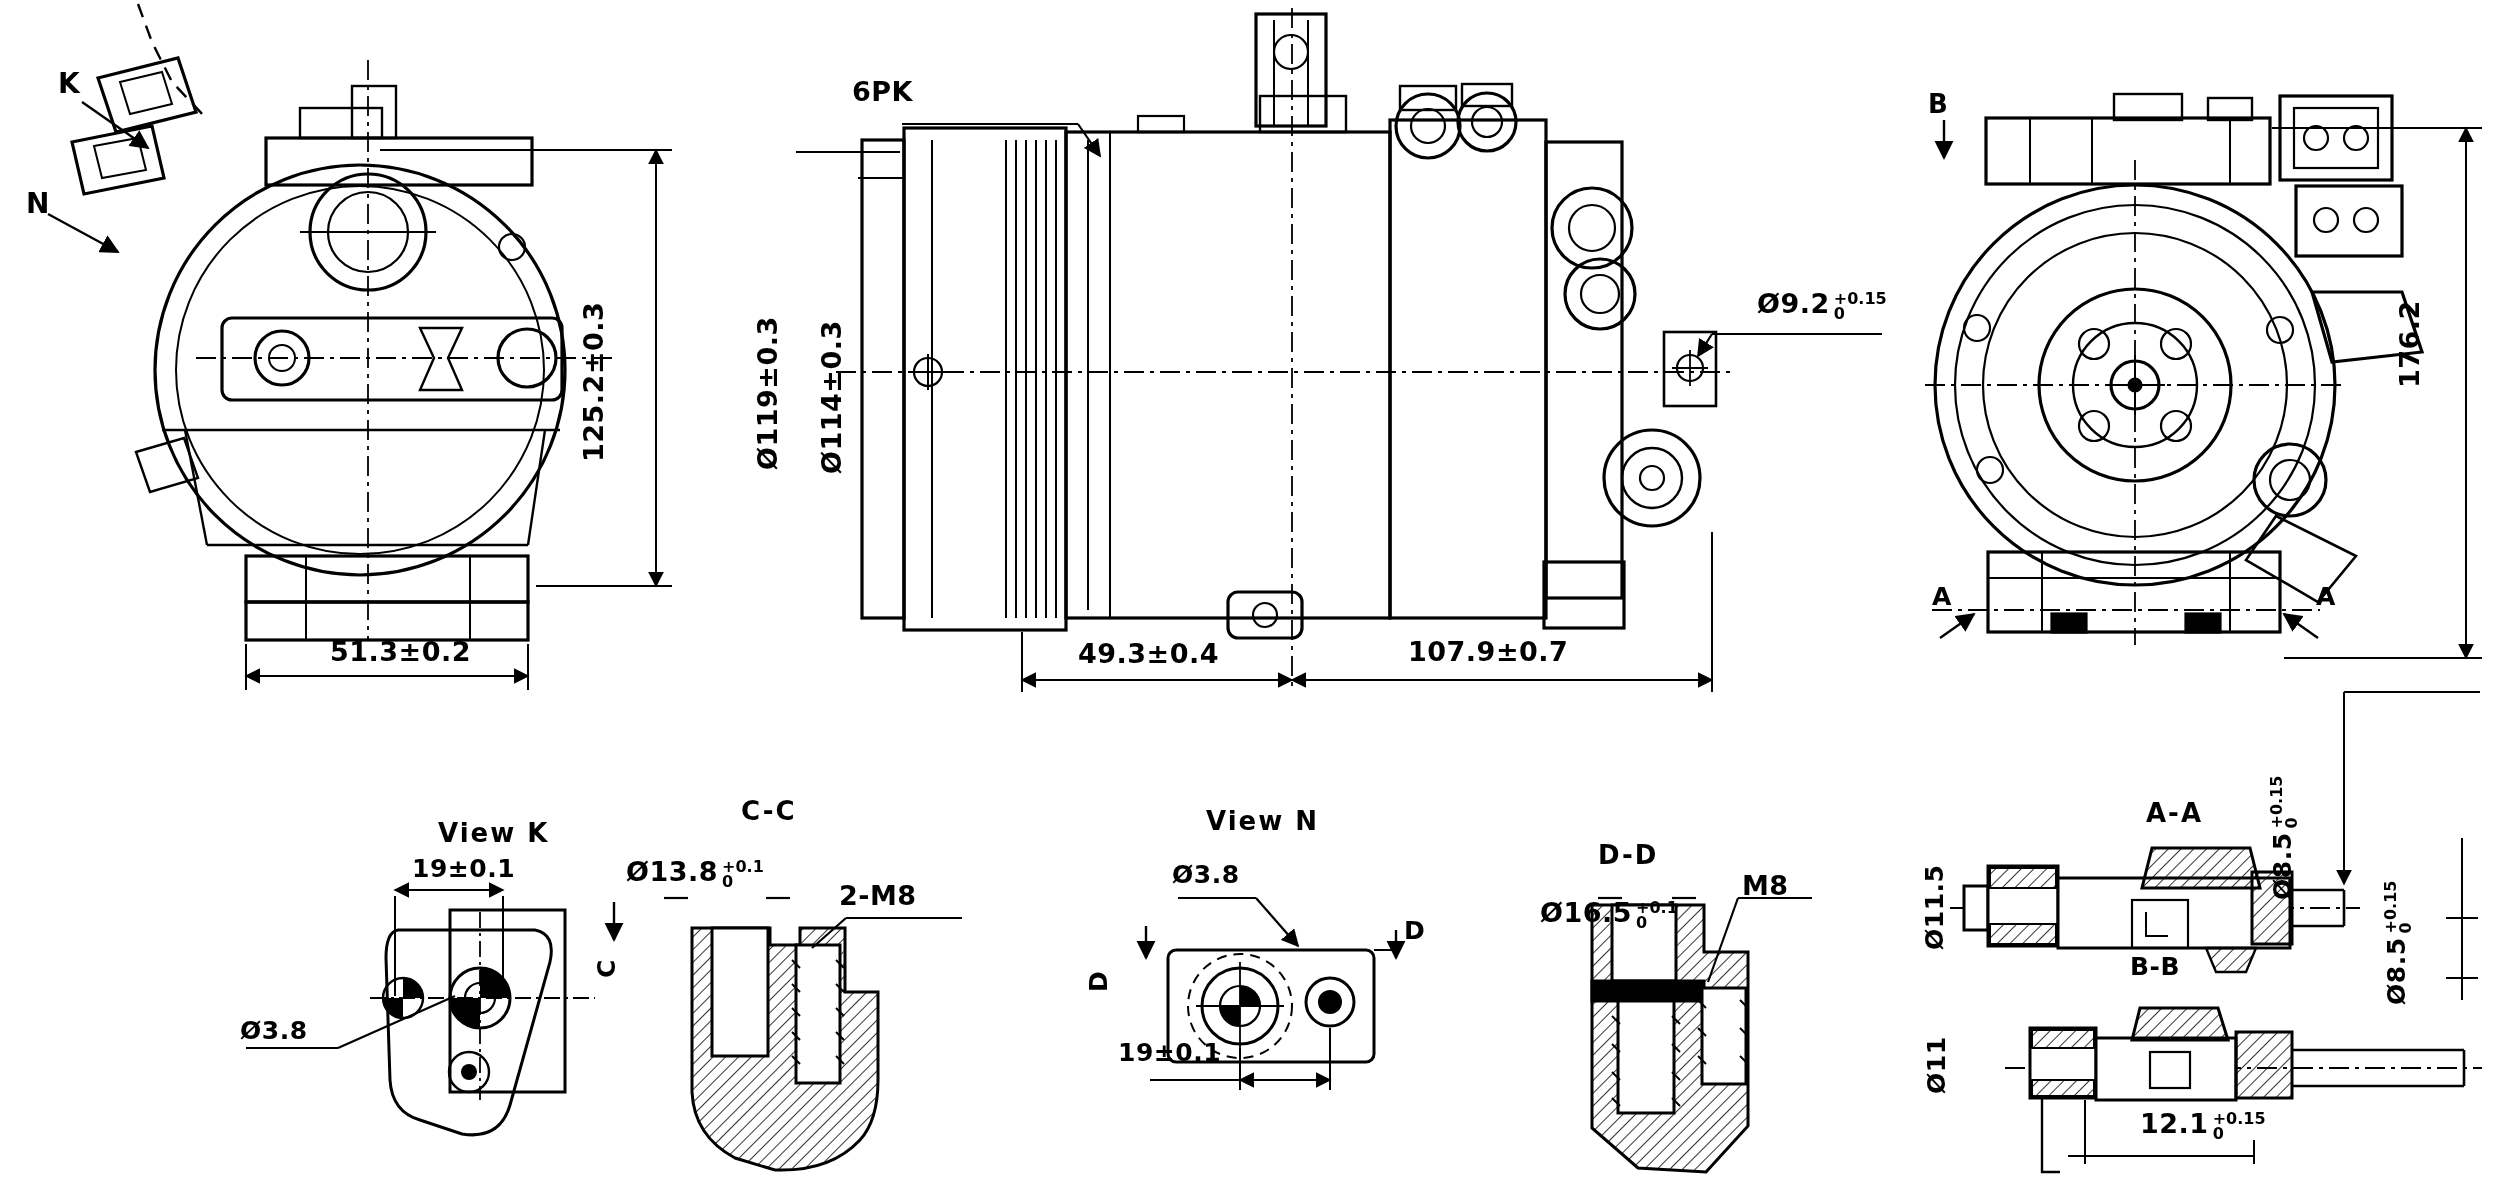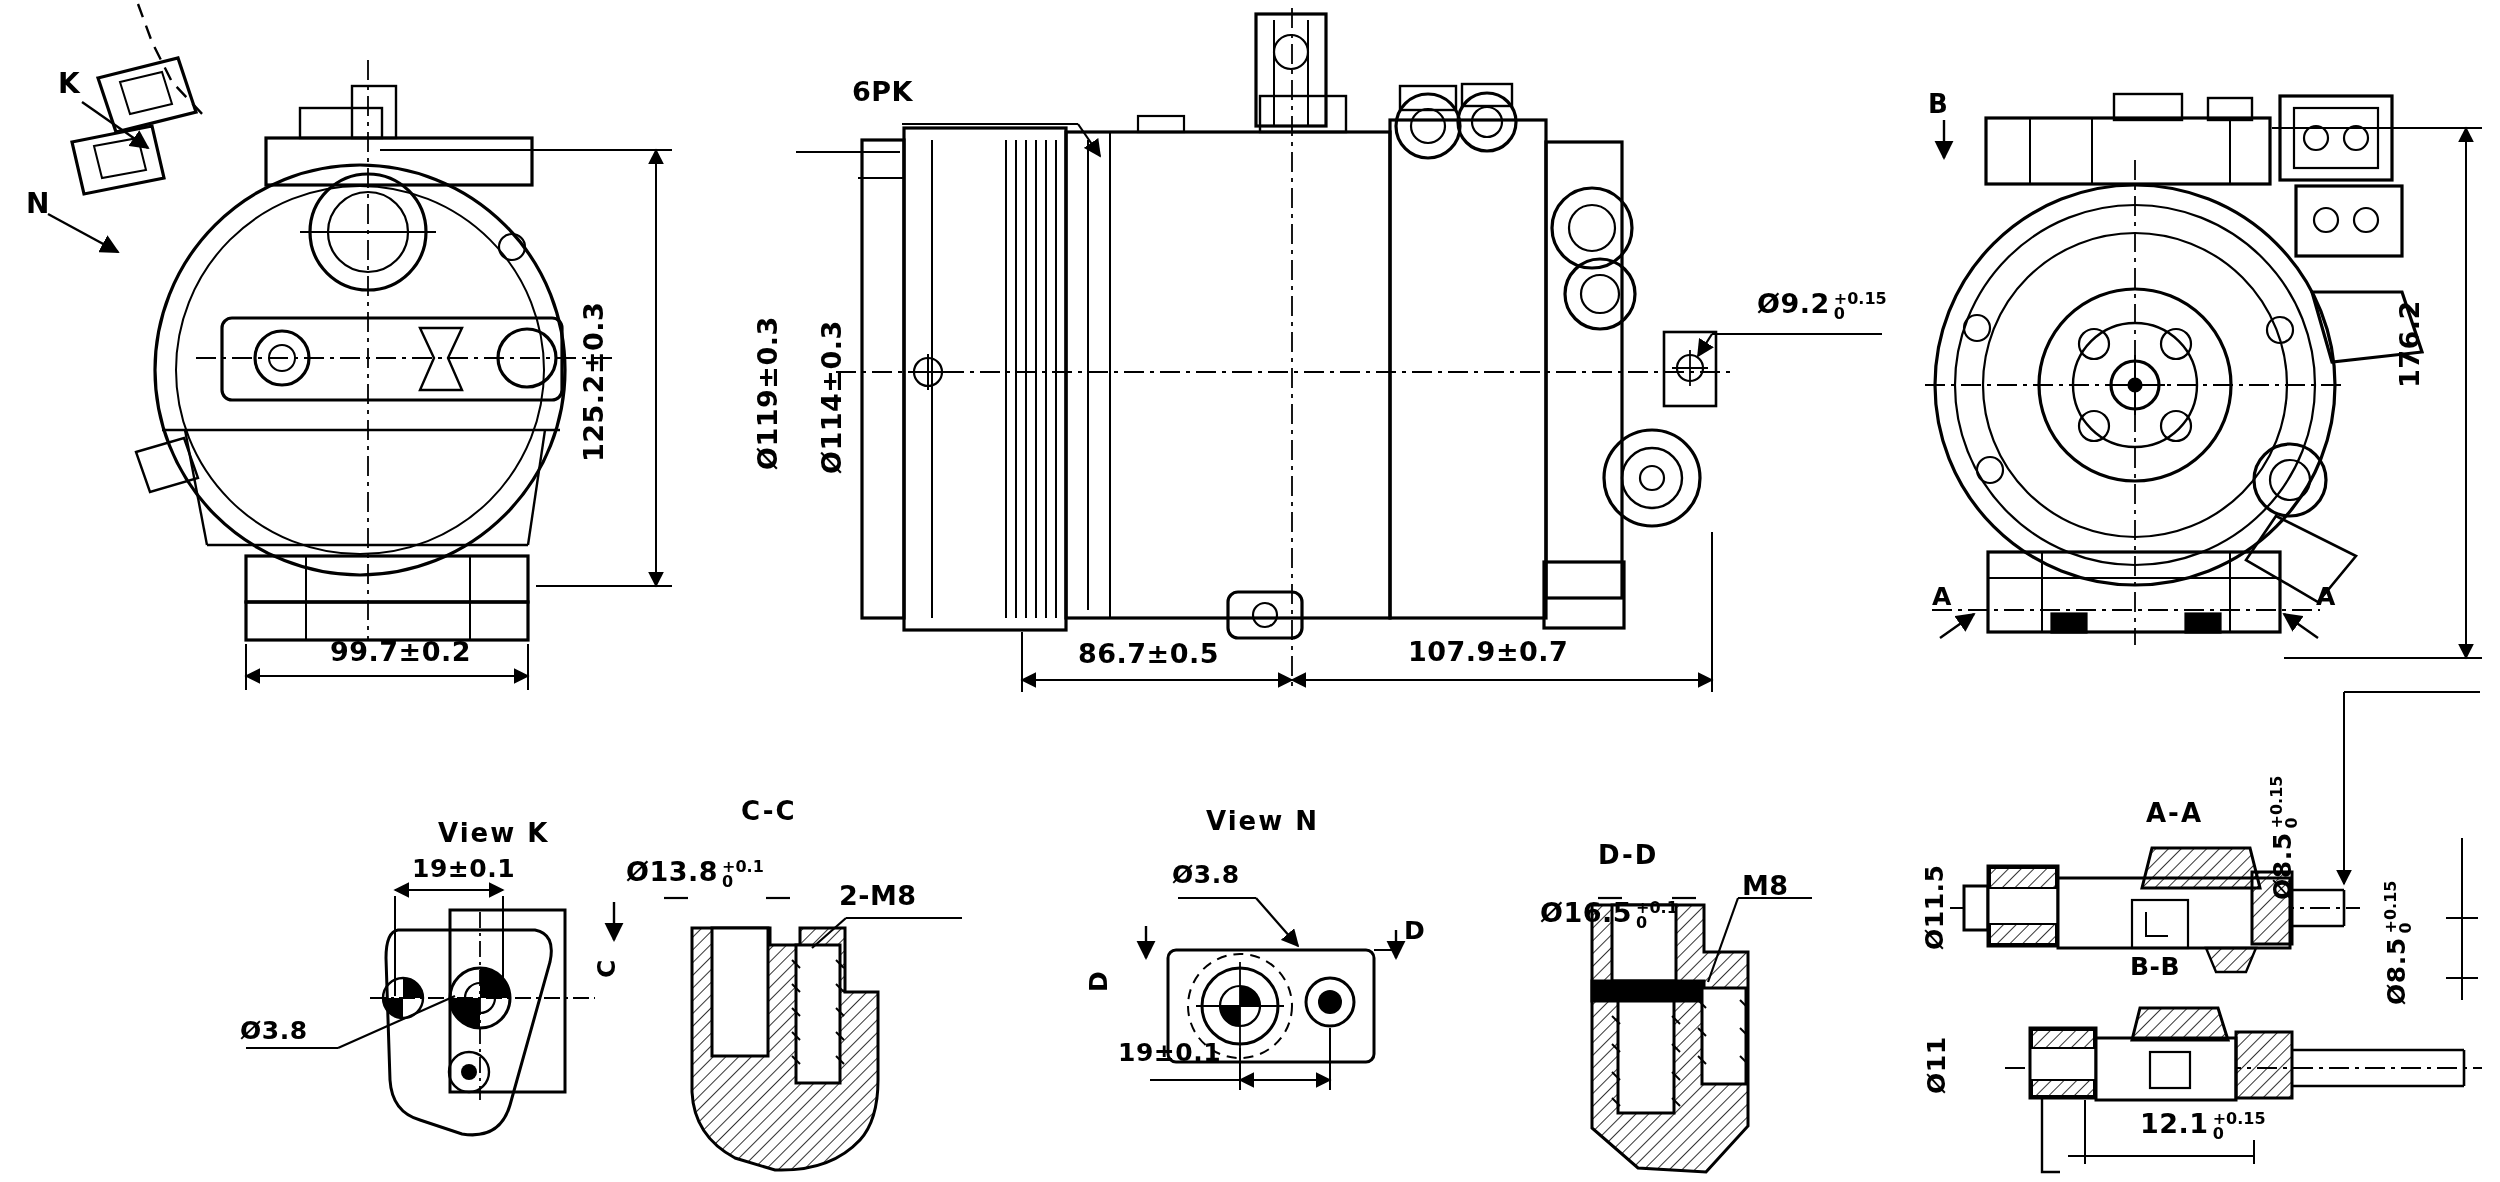--- a/index.html
+++ b/index.html
@@ -359,30 +359,30 @@
   <g stroke="#000" fill="none" stroke-width="2">
     <line x1="2085" y1="1100" x2="2085" y2="1164"></line>
     <line x1="2068" y1="1156" x2="2254" y2="1156"></line>
     <line x1="2254" y1="1140" x2="2254" y2="1164"></line>
   </g>
 </svg>
 
 <div class="lbl" style="left:58px;top:68px;font-size:28px">K</div>
 <div class="lbl" style="left:26px;top:188px;font-size:28px">N</div>
 <div class="lbl rot" style="left:612px;top:428px">125.2±0.3</div>
-<div class="lbl" style="left:330px;top:636px">99.7±0.2</div>
+<div class="lbl" style="left:330px;top:636px">51.3±0.2</div>
 
 <div class="lbl" style="left:852px;top:76px">6PK</div>
 <div class="lbl rot" style="left:786px;top:436px">Ø119±0.3</div>
 <div class="lbl rot" style="left:850px;top:440px">Ø114±0.3</div>
 <div class="lbl" style="left:1757px;top:288px"><span>Ø9.2</span><span class="tolstack">
         <span>+0.15</span>
         <span>0</span>
       </span></div>
-<div class="lbl" style="left:1078px;top:638px">86.7±0.5</div>
+<div class="lbl" style="left:1078px;top:638px">49.3±0.4</div>
 <div class="lbl" style="left:1408px;top:636px">107.9±0.7</div>
 
 <div class="lbl" style="left:1928px;top:88px;font-size:26px">B</div>
 <div class="lbl sm" style="left:1932px;top:582px">A</div>
 <div class="lbl sm" style="left:2316px;top:582px">A</div>
 <div class="lbl rot" style="left:2428px;top:354px">176.2</div>
 
 <div class="lbl ttl" style="left:438px;top:818px">View K</div>
 <div class="lbl sm" style="left:412px;top:854px">19±0.1</div>
 <div class="lbl sm" style="left:240px;top:1016px">Ø3.8</div>

